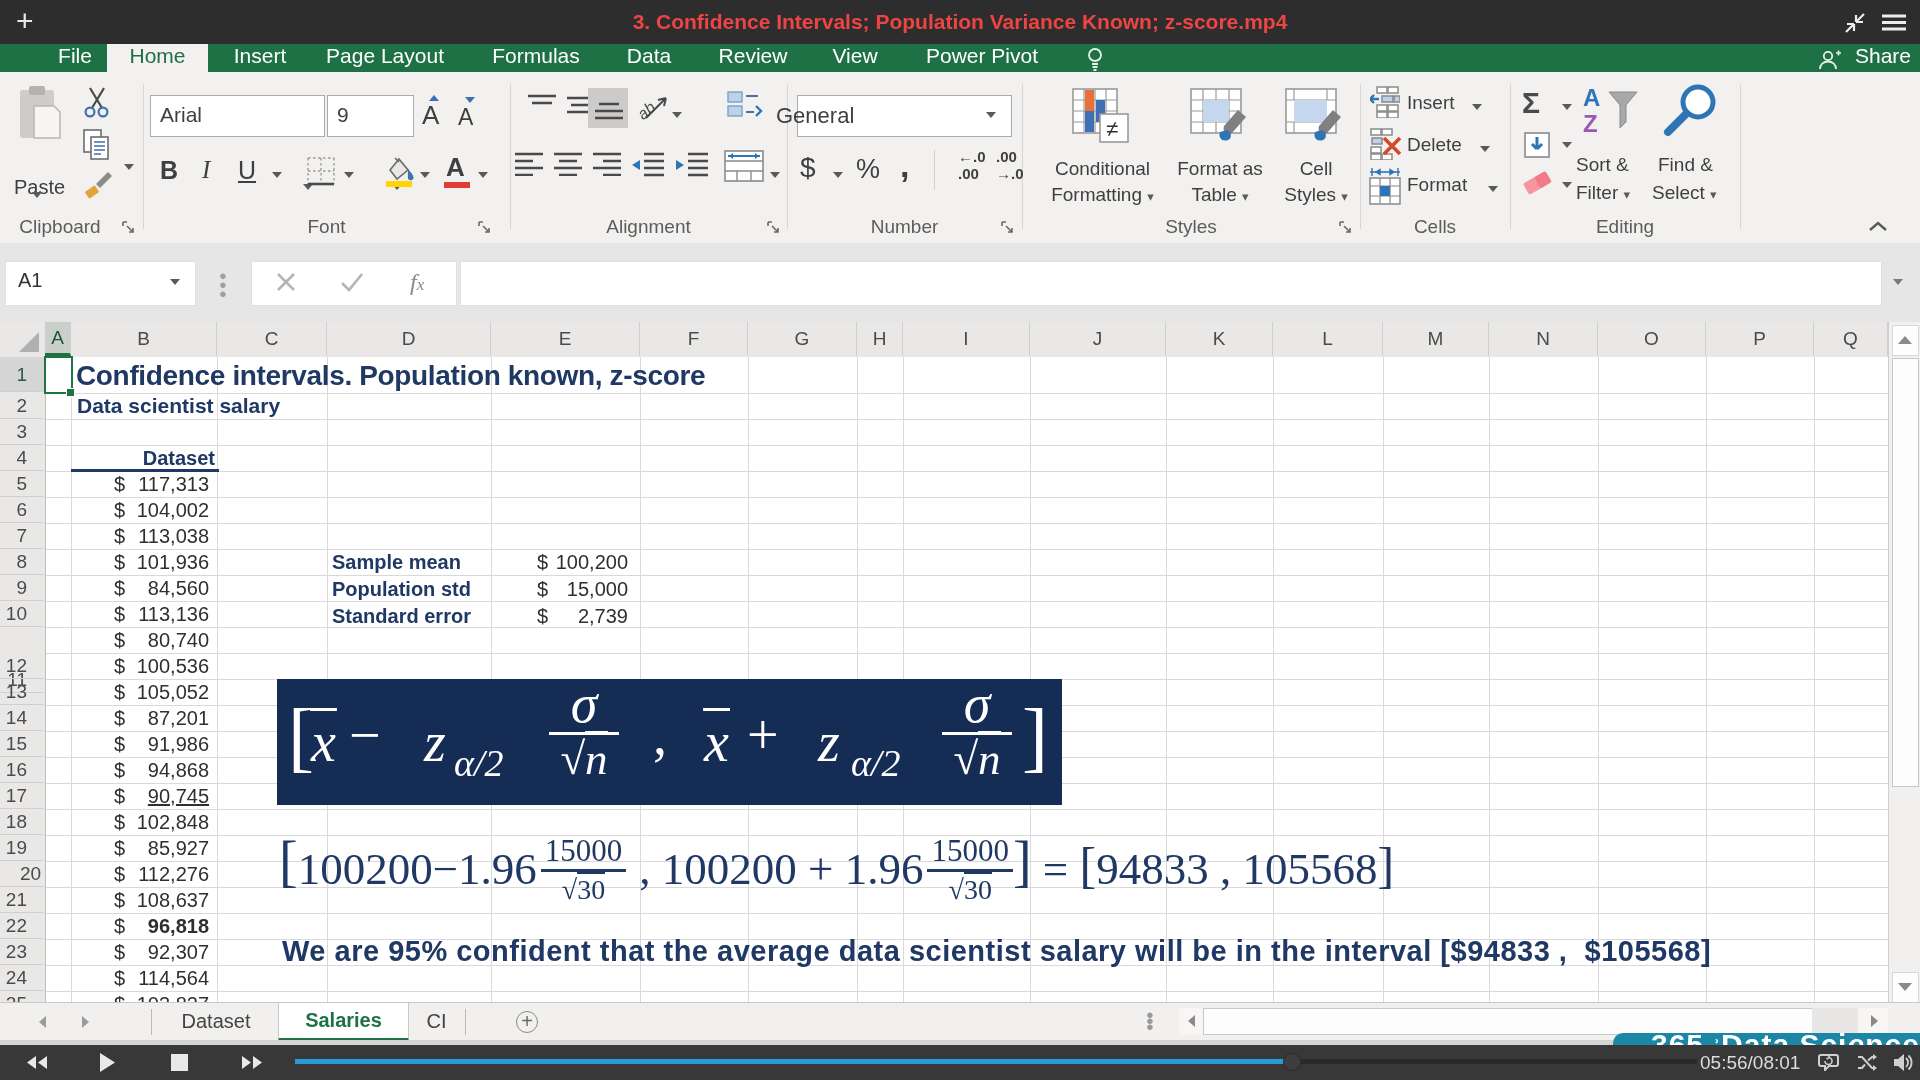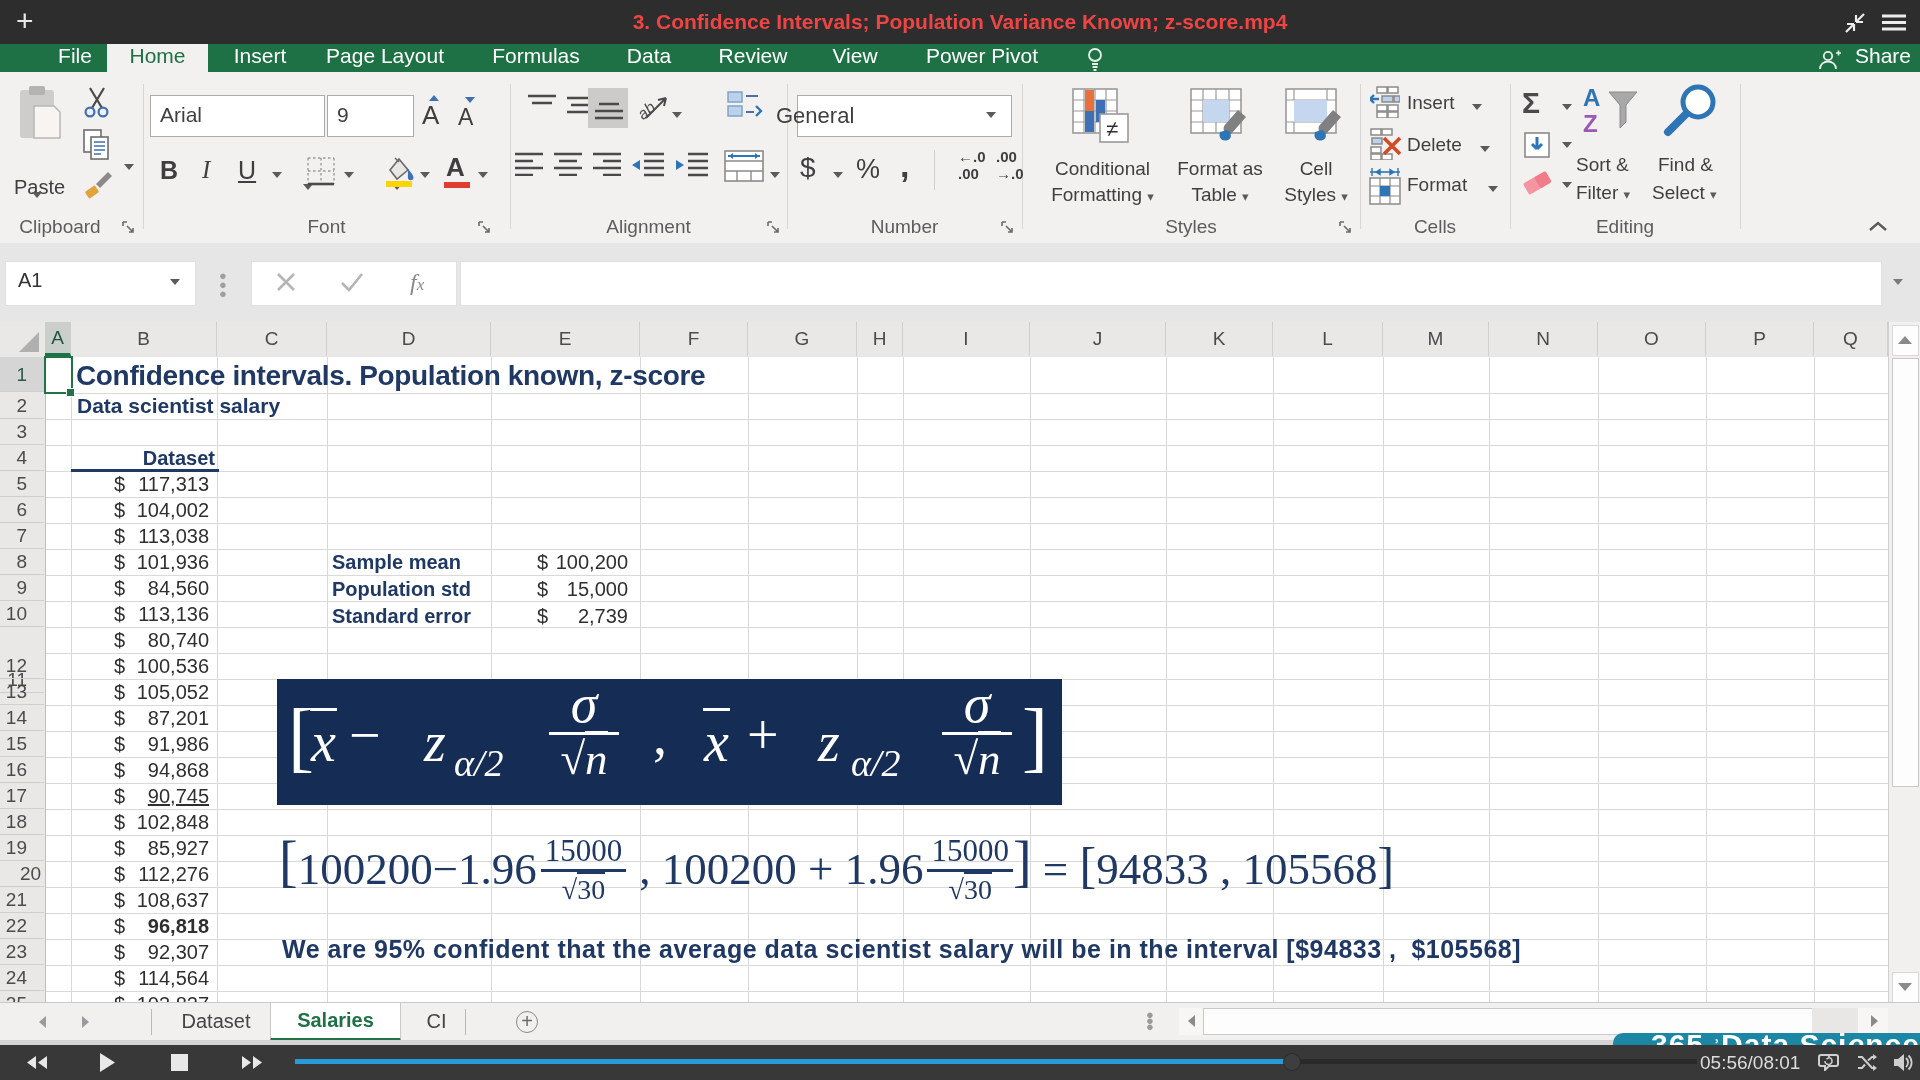--- a/index.html
+++ b/index.html
@@ -578,33 +578,33 @@
   <div style="position:absolute;left:541px;top:31px;font-size:56px;font-style:italic;">z</div>
   <div style="position:absolute;left:574px;top:62px;font-size:38px;font-style:italic;">α/2</div>
   <div style="position:absolute;left:665px;top:0px;width:70px;font-size:54px;font-style:italic;text-align:center;line-height:0.95;">σ<div style="border-top:3.5px solid #fff;margin-top:2px;padding-top:3px;font-size:45px;">√<span style="border-top:3.5px solid #fff;">n</span></div></div>
   <div style="position:absolute;left:745px;top:13px;font-size:78px;">]</div>
 </div>
 
 <div class="abs" id="numformula" style="left:279px;top:476px;height:75px;color:#1f3864;font-family:'Liberation Serif',serif;white-space:nowrap;">
   <span style="font-size:56px;position:relative;top:-4px;">[</span><span style="font-size:45px;">100200−1.96</span><span id="fr1" style="display:inline-block;vertical-align:-15px;text-align:center;margin-left:4px;line-height:1.05;"><span style="display:block;font-size:31px;border-bottom:3px solid #1f3864;padding:0 4px 1px;">15000</span><span style="display:block;font-size:28px;margin-top:3px;">√<span style="border-top:3px solid #1f3864;">30</span></span></span><span style="font-size:45px;"><span style="margin-left:13px;">,</span>&nbsp;100200 + 1.96</span><span id="fr2" style="display:inline-block;vertical-align:-15px;text-align:center;margin-left:4px;line-height:1.05;"><span style="display:block;font-size:31px;border-bottom:3px solid #1f3864;padding:0 4px 1px;">15000</span><span style="display:block;font-size:28px;margin-top:3px;">√<span style="border-top:3px solid #1f3864;">30</span></span></span><span style="font-size:56px;position:relative;top:-4px;">]</span><span style="font-size:45px;"> = </span><span style="font-size:50px;position:relative;top:-2px;">[</span><span style="font-size:45px;">94833 , 105568</span><span style="font-size:50px;position:relative;top:-2px;">]</span>
 </div>
 
-<div class="abs navy" id="conclusion" style="left:282px;top:578px;font-size:25px;font-weight:bold;white-space:nowrap;letter-spacing:0.5px;text-align:right;">We are 95% confident that the average data scientist salary will be in the interval [$94833 ,&nbsp; $105568]</div>
+<div class="abs navy" id="conclusion" style="left:282px;top:578px;font-size:29px;font-weight:bold;white-space:nowrap;letter-spacing:0.5px;text-align:right;">We are 95% confident that the average data scientist salary will be in the interval [$94833 ,&nbsp; $105568]</div>
 </div>
 
 <div class="abs" id="sheetbar">
   <svg class="abs" style="left:36px;top:12px;" width="14" height="14" viewBox="0 0 14 14">
       <path d="M10 1 L3 7 L10 13z" fill="#9a9a9a"></path>
     </svg>
   <svg class="abs" style="left:78px;top:12px;" width="14" height="14" viewBox="0 0 14 14">
       <path d="M4 1 L11 7 L4 13z" fill="#9a9a9a"></path>
     </svg>
   <div class="abs" style="left:151px;top:6px;width:1px;height:26px;background:#b9b9b9;"></div>
   <div class="abs" style="left:155px;top:0;width:122px;height:38px;line-height:36px;text-align:center;font-size:20px;color:#444;">Dataset</div>
-  <div class="abs" style="left:270px;top:0;width:129px;height:35px;line-height:34px;text-align:center;font-size:20px;font-weight:bold;color:#1e7145;background:#fff;border-bottom:3px solid #217346;border-left:1px solid #c9c9c9;border-right:1px solid #c9c9c9;">Salaries</div>
+  <div class="abs" style="left:278px;top:0;width:129px;height:35px;line-height:34px;text-align:center;font-size:20px;font-weight:bold;color:#1e7145;background:#fff;border-bottom:3px solid #217346;border-left:1px solid #c9c9c9;border-right:1px solid #c9c9c9;">Salaries</div>
   <div class="abs" style="left:408px;top:0;width:57px;height:38px;line-height:36px;text-align:center;font-size:20px;color:#444;">CI</div>
   <div class="abs" style="left:465px;top:6px;width:1px;height:26px;background:#b9b9b9;"></div>
   <div class="abs" style="left:516px;top:8px;width:20px;height:20px;border:1.5px solid #8a8a8a;border-radius:50%;color:#6a6a6a;font-size:20px;line-height:19px;text-align:center;">+</div>
 
   <div class="abs" style="left:1146px;top:9px;width:5px;height:20px;color:#9a9a9a;font-size:13px;line-height:6px;">●<br>●<br>●</div>
   <div class="abs" style="left:1179px;top:5px;width:26px;height:27px;background:#f7f6f5;"></div>
   <svg class="abs" style="left:1186px;top:11px;" width="11" height="14" viewBox="0 0 11 14">
       <path d="M9 1 L2 7 L9 13z" fill="#8a8a8a"></path>
     </svg>
   <div class="abs" style="left:1203px;top:5px;width:608px;height:25px;background:#fdfdfd;border:1px solid #c8c8c8;"></div>

